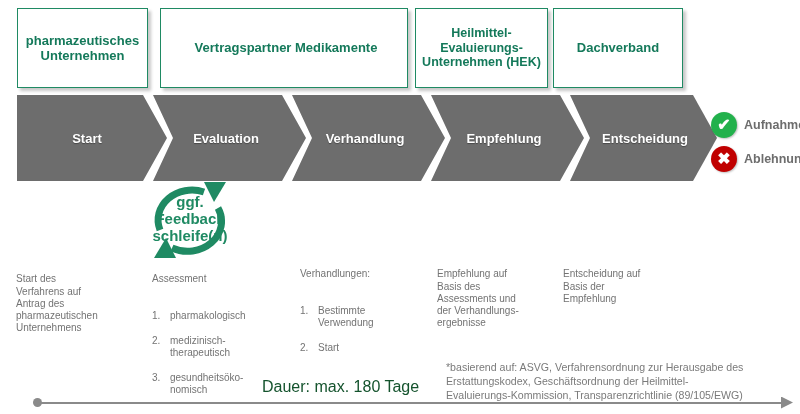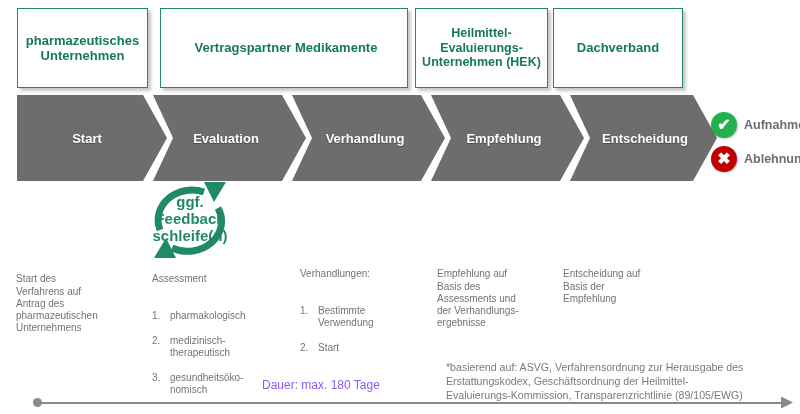--- a/index.html
+++ b/index.html
@@ -113,21 +113,21 @@
   .timeline{position:absolute;left:33px;top:396px;width:760px;height:14px;}
   .tl-dot{position:absolute;left:0;top:2px;width:9px;height:9px;border-radius:50%;background:#8a8a8a;}
   .tl-line{position:absolute;left:6px;top:5.5px;width:745px;height:2.5px;background:#8a8a8a;}
   .tl-head{
     position:absolute;right:0;top:0.5px;width:12px;height:12px;
     background:#8a8a8a;
     clip-path:polygon(0 0, 100% 50%, 0 100%);
   }
   .duration{
     position:absolute;left:262px;top:378px;
-    color:#8b5cf6;font-size:12px;white-space:nowrap;
+    color:#14532d;font-size:16px;white-space:nowrap;
   }
 </style>
 </head>
 <body>
 
 <div class="stage">
 
   <div class="actor-box" id="actor-0">
     <span class="lbl">pharmazeutisches
 Unternehmen</span>

